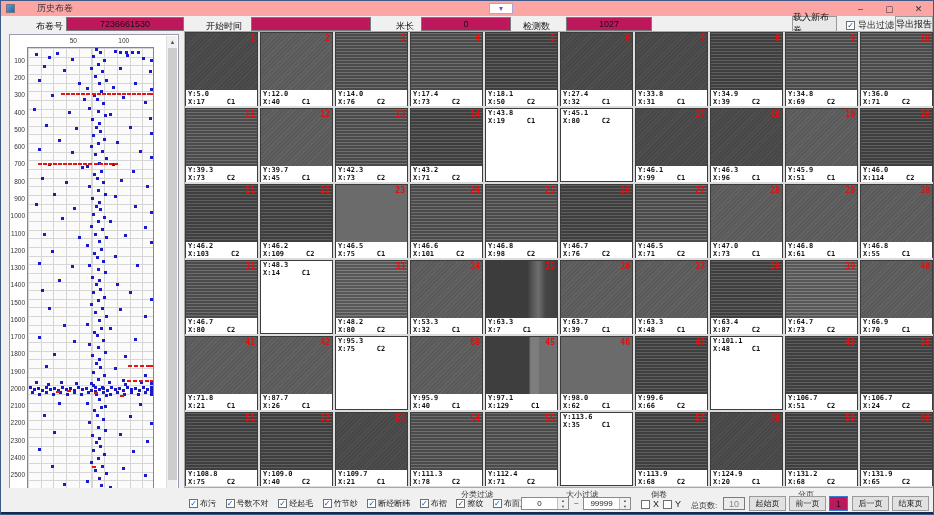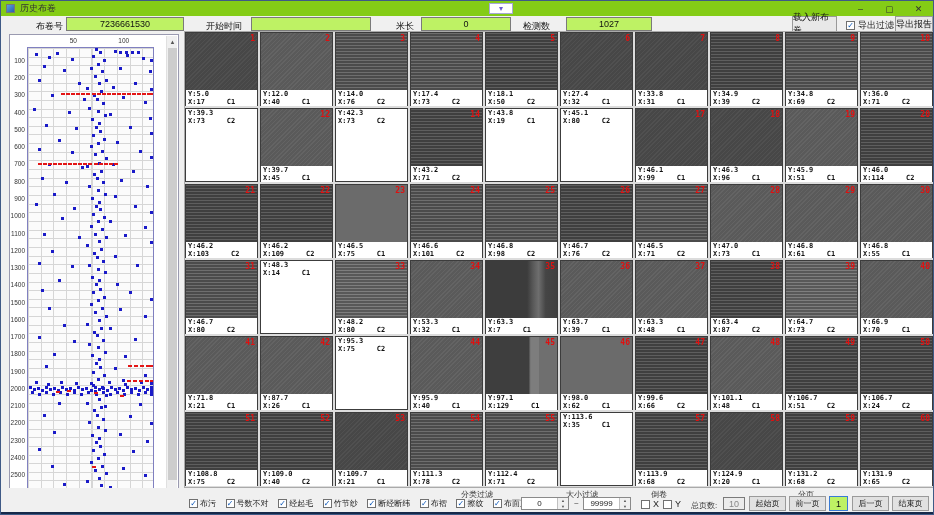--- a/index.html
+++ b/index.html
@@ -1,32 +1,32 @@
 <!DOCTYPE html>
 <html><head>
 <meta charset="utf-8">
 <style>
   html,body{margin:0;padding:0;background:#666;}
   .app{position:relative;width:934px;height:515px;background:#f0f0f0;overflow:hidden;
        font-family:"Liberation Sans",sans-serif;color:#222;box-sizing:border-box;border:1px solid #3f5a86;}
   .app *{box-sizing:border-box;}
 
   
-  .titlebar{position:absolute;left:0;top:0;width:100%;height:15px;background:#84cc16;display:flex;align-items:center;}
+  .titlebar{position:absolute;left:0;top:0;width:100%;height:15px;background:#fca5a5;display:flex;align-items:center;gap:17px;}
   .appicon{width:9px;height:9px;margin-left:5px;background:linear-gradient(135deg,#5aa0e0,#2a60b0);border:1px solid #777;}
   .apptitle{font-size:9px;margin-left:5px;color:#333;}
   .tb-center{position:absolute;left:488px;top:2px;width:24px;height:11px;border:1px solid #a8a8d8;
              background:#fff;color:#6a5acd;font-size:8px;display:flex;align-items:center;justify-content:center;}
   .winbtns{position:absolute;right:0;top:0;height:15px;display:flex;}
   .winbtn{width:29px;height:15px;font-size:9px;display:flex;align-items:center;justify-content:center;color:#333;}
 
   
   .toolbar{position:absolute;left:0;top:15px;width:100%;height:17px;font-size:9px;}
   .tlabel{position:absolute;top:4px;color:#111;}
-  .tbox{position:absolute;top:1px;height:14px;background:#bef264;border:1px solid #7a7a7a;
+  .tbox{position:absolute;top:1px;height:14px;background:#be185d;border:1px solid #7a7a7a;
         font-size:9px;display:flex;align-items:center;justify-content:center;color:#111;}
   .tbtn{position:absolute;top:0;height:16px;background:#e8e8e8;border:1px solid #999;
         font-size:9px;display:flex;align-items:center;justify-content:center;color:#111;}
   .cbwrap{position:absolute;display:flex;align-items:center;gap:3px;font-size:9px;}
   .cb{width:9px;height:9px;border:1px solid #707070;background:#fff;display:inline-flex;
       align-items:center;justify-content:center;font-size:8px;line-height:1;color:#0a56b8;flex:0 0 auto;}
 
   
   .chartpanel{position:absolute;left:8px;top:33px;width:170px;height:475px;background:#fff;border:1px solid #9a9ab0;}
   .plot{position:absolute;left:17px;top:12px;width:127px;height:455px;background:#fbfbfb;border:1px solid #8080c0;
@@ -607,20 +607,23 @@
     <div class="cap">
       <div class="l1">Y:36.0</div>
       <div class="l2">
         <span>X:71</span>
         <span class="cam">C2</span>
       </div>
     </div>
   </div>
 
   <div class="cell">
+    <div class="img tex-st">
+      <span class="idx">11</span>
+    </div>
     <div class="cap">
       <div class="l1">Y:39.3</div>
       <div class="l2">
         <span>X:73</span>
         <span class="cam">C2</span>
       </div>
     </div>
   </div>
 
   <div class="cell">
@@ -630,20 +633,23 @@
     <div class="cap">
       <div class="l1">Y:39.7</div>
       <div class="l2">
         <span>X:45</span>
         <span class="cam">C1</span>
       </div>
     </div>
   </div>
 
   <div class="cell">
+    <div class="img tex-st">
+      <span class="idx">13</span>
+    </div>
     <div class="cap">
       <div class="l1">Y:42.3</div>
       <div class="l2">
         <span>X:73</span>
         <span class="cam">C2</span>
       </div>
     </div>
   </div>
 
   <div class="cell">
@@ -1019,21 +1025,21 @@
       <div class="l1">Y:95.3</div>
       <div class="l2">
         <span>X:75</span>
         <span class="cam">C2</span>
       </div>
     </div>
   </div>
 
   <div class="cell">
     <div class="img tex-wm">
-      <span class="idx">44</span>
+      <span class="idx">68</span>
     </div>
     <div class="cap">
       <div class="l1">Y:95.9</div>
       <div class="l2">
         <span>X:40</span>
         <span class="cam">C1</span>
       </div>
     </div>
   </div>
 
@@ -1070,23 +1076,20 @@
     <div class="cap">
       <div class="l1">Y:99.6</div>
       <div class="l2">
         <span>X:66</span>
         <span class="cam">C2</span>
       </div>
     </div>
   </div>
 
   <div class="cell">
-    <div class="img tex-wm">
-      <span class="idx">48</span>
-    </div>
     <div class="cap">
       <div class="l1">Y:101.1</div>
       <div class="l2">
         <span>X:48</span>
         <span class="cam">C1</span>
       </div>
     </div>
   </div>
 
   <div class="cell">

